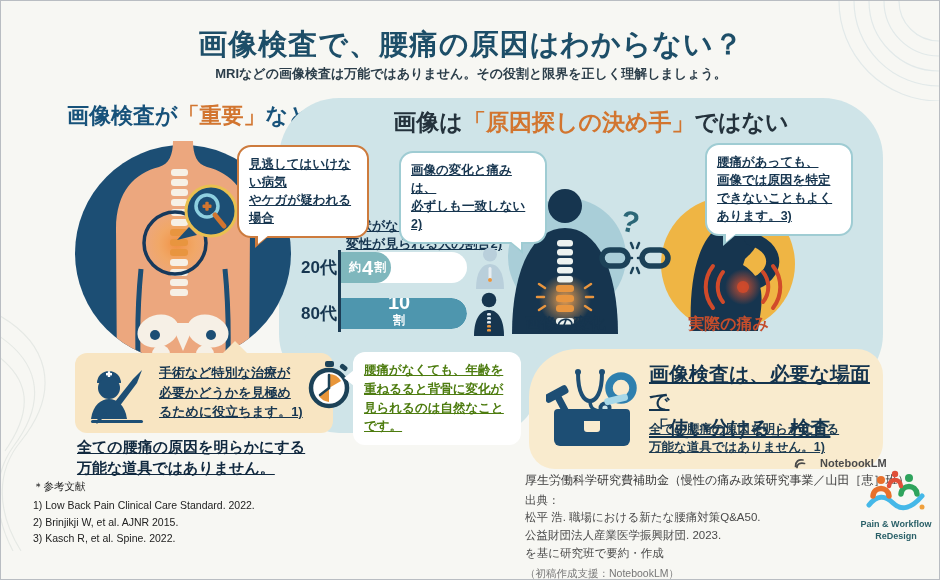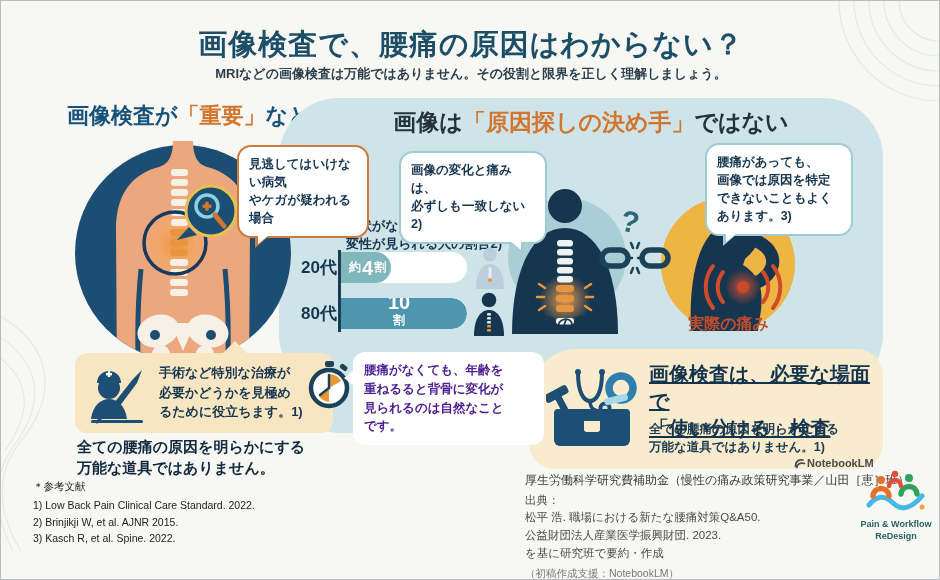--- a/index.html
+++ b/index.html
@@ -3,21 +3,21 @@
 <meta charset="utf-8">
 <style>
   html,body{margin:0;padding:0;background:#ffffff;}
   *{box-sizing:border-box;}
   body{font-family:"Liberation Sans","DejaVu Sans",sans-serif;}
   #canvas{
     position:relative;width:940px;height:580px;margin:0 auto;
     background:#f7f7f3;border:1px solid #b9bdc2;overflow:hidden;
   }
   .abs{position:absolute;}
-  .preline{white-space:pre-line;}
+  .preline{white-space:pre-line;text-decoration:underline;}
 
   
   .main-title{left:0;top:24px;width:940px;text-align:center;
     font-size:29px;font-weight:800;color:#1d4e68;letter-spacing:1px;}
   .main-subtitle{left:0;top:64px;width:940px;text-align:center;
     font-size:13px;font-weight:700;color:#2c3e4a;}
 
   
   .left-title{left:66px;top:100px;width:320px;font-size:22px;font-weight:800;color:#17527a;}
   .hl-orange{color:#d2752f;}
@@ -64,22 +64,22 @@
     font-size:17px;font-weight:800;color:#16354f;}
   .bar-track{position:absolute;left:0;top:0;width:126px;height:31px;background:#ffffff;
     border-radius:0 16px 16px 0;overflow:hidden;}
   .bar-fill{height:31px;border-radius:0 16px 16px 0;display:flex;align-items:center;color:#fff;}
   .fill-20{background:#7fb7bd;justify-content:flex-start;padding-left:8px;}
   .fill-80{background:#4e96ae;justify-content:flex-end;padding-right:10px;}
   .v-aff{font-size:12px;font-weight:800;}
   .v-num{font-size:20px;font-weight:800;line-height:1;margin:0 1px;}
 
   
-  .note-box{left:352px;top:351px;width:191px;background:#ffffff;border-radius:12px;
-    padding:9px 11px;font-size:12.5px;font-weight:700;color:#4c1d95;line-height:1.5;z-index:6;}
+  .note-box{left:352px;top:351px;width:168px;background:#ffffff;border-radius:12px;
+    padding:9px 11px;font-size:12.5px;font-weight:700;color:#4d7c0f;line-height:1.5;z-index:6;}
   .note-box::before{content:"";position:absolute;left:-9px;top:18px;
     border-style:solid;border-width:8px 10px 8px 0;border-color:transparent #ffffff transparent transparent;}
 
   
   .circle-behind{border-radius:50%;z-index:2;}
   .c-image{left:507px;top:197px;width:118px;height:118px;background:#a9ced8;}
   .c-pain{left:660px;top:196px;width:134px;height:134px;background:#efb544;}
   .fig{z-index:3;}
   .fig-label{z-index:4;font-size:16px;font-weight:800;text-align:center;}
   .lbl-image{left:497px;top:313px;width:135px;color:#16354f;}
@@ -94,21 +94,21 @@
     color:#14344e;line-height:1.35;z-index:4;text-decoration:underline;}
   .cream-sub{left:648px;top:419px;width:240px;font-size:12.5px;font-weight:700;
     color:#1c3a50;line-height:1.45;z-index:4;}
 
   
   .refs{left:32px;top:477px;font-size:10.5px;color:#222;line-height:1.6;z-index:4;}
   .refs .rtitle{font-weight:400;margin-bottom:2px;}
   .credits{left:524px;top:470px;font-size:11.5px;color:#4a4a4a;line-height:1.55;z-index:4;}
   .credit-grant{font-size:12px;color:#3a3a3a;margin-bottom:2px;}
   .credit-draft{font-size:10.5px;color:#777;margin-top:2px;}
-  .watermark{left:793px;top:456px;display:flex;align-items:center;gap:1px;
+  .watermark{left:793px;top:456px;display:flex;align-items:center;gap:14px;
     font-size:11px;font-weight:700;color:#4a4a4a;z-index:4;}
   .brand{left:856px;top:468px;width:78px;text-align:center;z-index:4;}
   .brand-text{font-size:9px;font-weight:700;color:#2a6068;line-height:1.3;}
 
   .deco{z-index:0;opacity:.8;}
 </style>
 </head>
 <body>
 
 <div id="canvas">

